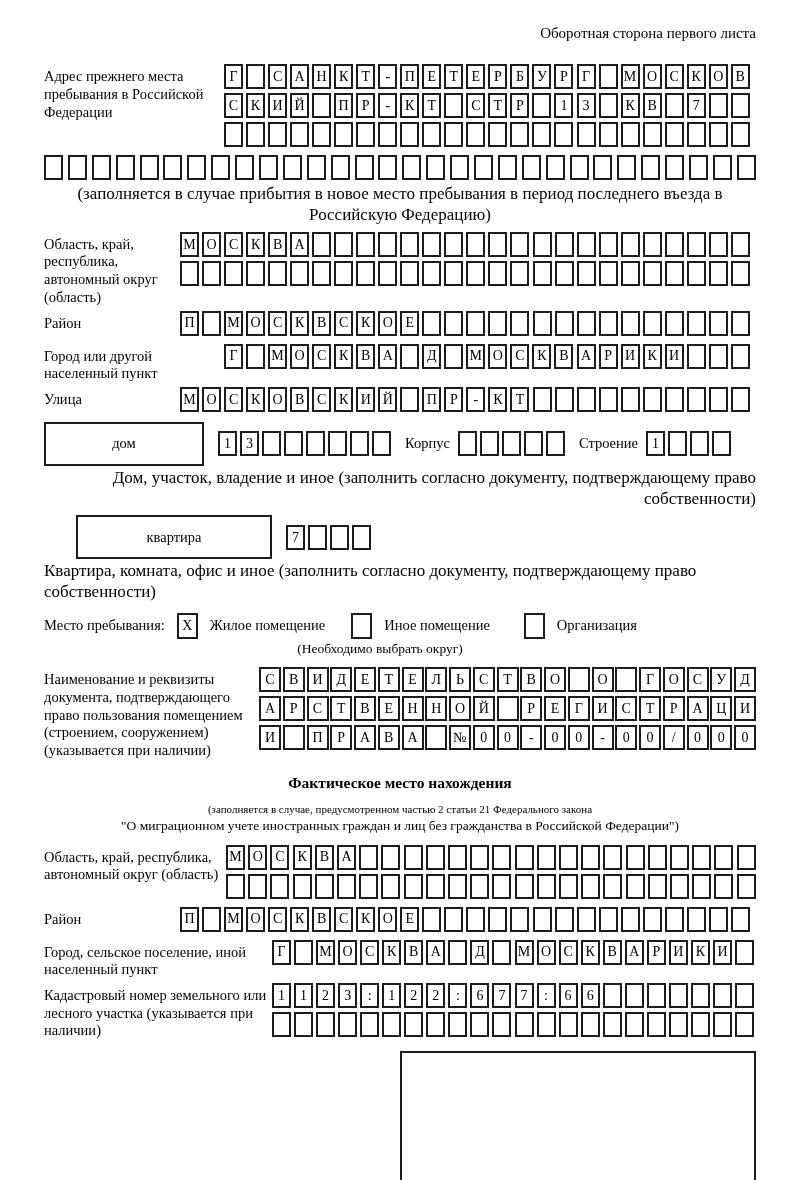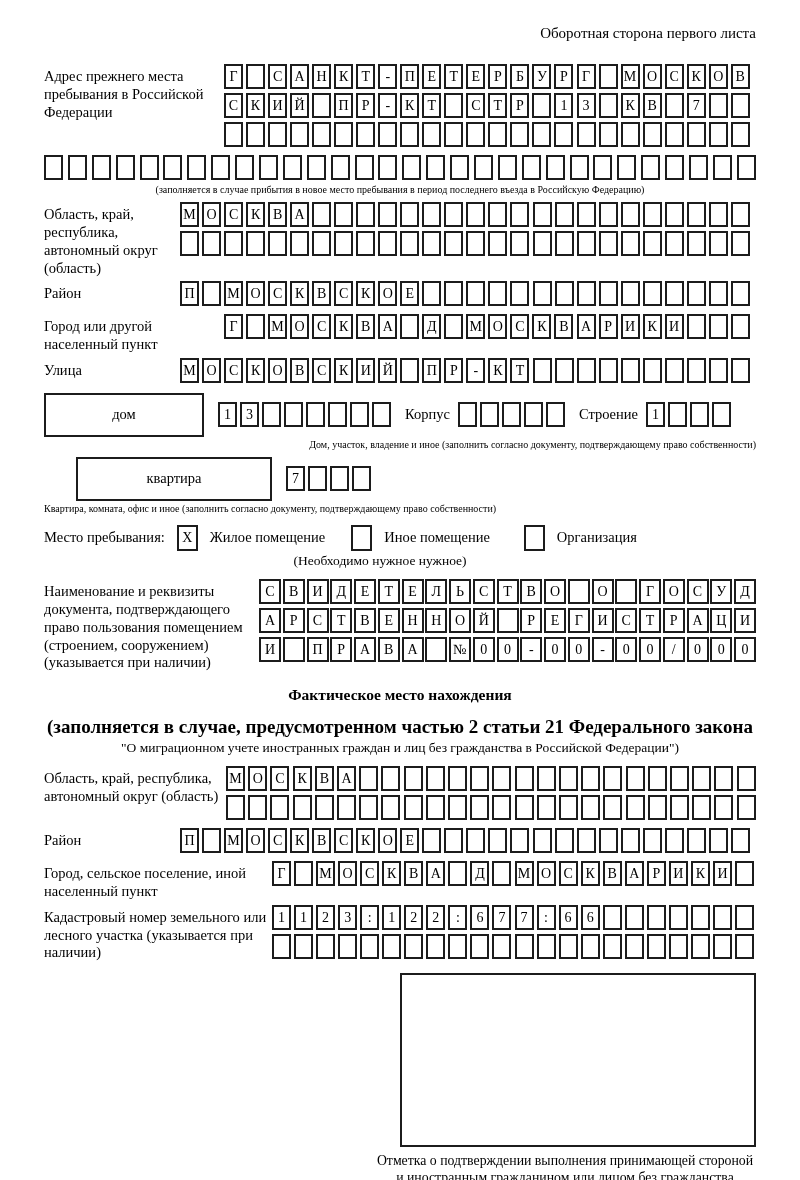--- a/index.html
+++ b/index.html
@@ -20,38 +20,38 @@
   .gridcol{display:flex;flex-direction:column;}
   .g24{width:526px;} .g26{width:570px;} .g30{width:712px;} .g22w{width:482px;} .gdoc{width:497px;}
   .cbox{
     flex:none;width:19px;height:25px;box-sizing:border-box;
     border:2px solid #1c1c1c;display:flex;align-items:center;justify-content:center;
     font-size:14px;background:#fff;
   }
   .gdoc .cbox{width:22px;}
   .inline-grid{display:flex;gap:3px;flex:none;}
 
-  .note{font-size:10px;text-align:center;margin:2px 0 6px 0;}
+  .note{font-size:17px;text-align:center;margin:2px 0 6px 0;}
   .sect-title{font-weight:bold;font-size:15.5px;text-align:center;margin:8px 0 10px 0;}
 
   .namebox{
     flex:none;box-sizing:border-box;border:2px solid #1c1c1c;height:44px;
     display:flex;align-items:center;justify-content:center;font-size:14.5px;background:#fff;
   }
   .houseline{display:flex;align-items:center;margin:6px 0 2px 0;}
   .houseline .txt{margin:0 8px 0 14px;}
   .aptline{display:flex;align-items:center;margin:6px 0 2px 0;padding-left:32px;}
 
   .stayline{display:flex;align-items:center;margin:10px 0 2px 0;}
   .staybox{flex:none;width:21px;height:26px;box-sizing:border-box;border:2px solid #1c1c1c;
     display:flex;align-items:center;justify-content:center;font-size:14px;margin:0 12px;}
   .stay-note{font-size:13.5px;text-align:center;margin:2px 40px 10px 0;}
 
   .fact-title{font-weight:bold;font-size:15.5px;text-align:center;margin:14px 0 10px 0;}
-  .fact-note{font-size:19px;text-align:center;margin:0 0 2px 0;font-weight:bold;}
+  .fact-note{font-size:11px;text-align:center;margin:0 0 2px 0;}
   .fact-note2{font-size:13.5px;text-align:center;margin:0 0 10px 0;}
 
   .stamp-wrap{display:flex;flex-direction:column;align-items:flex-end;margin-top:10px;}
   .stamp-box{width:356px;height:174px;box-sizing:border-box;border:2px solid #1c1c1c;background:#fff;}
   .stamp-caption{width:382px;text-align:center;font-size:13.8px;margin-top:6px;}
 </style>
 </head>
 <body>
 
 <div class="page">
@@ -375,21 +375,21 @@
 
   <div class="stayline">
     <span>Место пребывания:</span>
     <span class="staybox">X</span>
     <span>Жилое помещение</span>
     <span class="staybox" style="margin-left:26px;"></span>
     <span>Иное помещение</span>
     <span class="staybox" style="margin-left:34px;"></span>
     <span>Организация</span>
   </div>
-  <div class="stay-note">(Необходимо нужное нужное)</div>
+  <div class="stay-note">(Необходимо выбрать округ)</div>
 
   <div class="row">
     <div class="lbl w215">Наименование и реквизиты документа, подтверждающего право пользования помещением (строением, сооружением) (указывается при наличии)</div>
     <div class="gridcol">
       <div class="grid gdoc">
           <div class="cbox">С</div>
           <div class="cbox">В</div>
           <div class="cbox">И</div>
           <div class="cbox">Д</div>
           <div class="cbox">Е</div>

